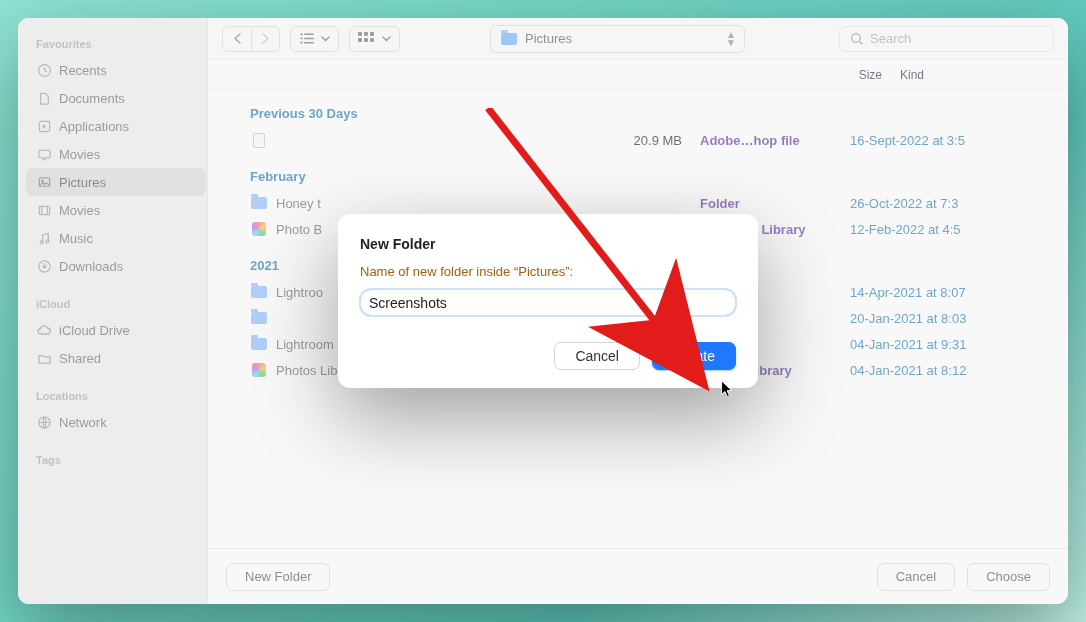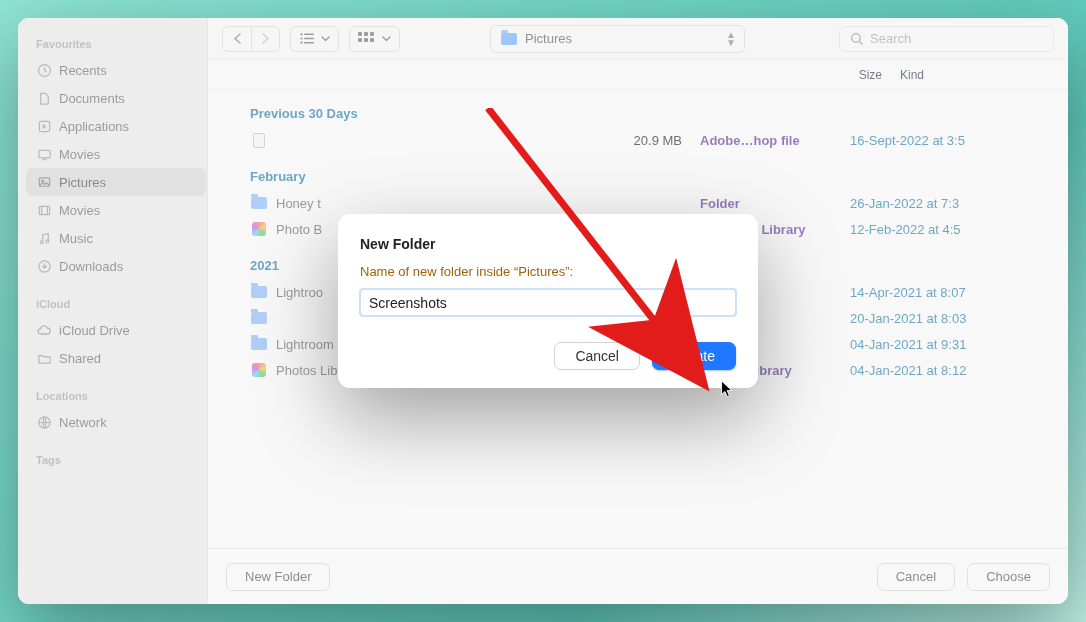--- a/index.html
+++ b/index.html
@@ -126,21 +126,21 @@
     background:#fff; border-radius:12px;
     box-shadow:0 30px 80px rgba(0,0,0,.35);
     padding:22px 22px 18px 22px;
     z-index:10;
   }
   .modal h3 { font-size:14px; font-weight:700; color:#222; margin-bottom:12px;}
   .modal .prompt { font-size:13px; color:#a16207; margin-bottom:10px;}
   .modal input[type=text] {
     width:100%; height:27px;
     border:1px solid #9bbdf2; outline:2px solid #cfe0fb; outline-offset:-1px;
-    border-radius:3px; padding:0 8px; font-size:14px; color:#222;
+    border-radius:11px; padding:0 8px; font-size:14px; color:#222;
   }
   .modal .btn-row { display:flex; justify-content:flex-end; gap:12px; margin-top:26px;}
   .modal .mbtn {
     height:28px; padding:0 20px; border-radius:7px; font-size:14px;
     border:1px solid #d4d4d4; background:#fff; color:#333;
   }
   .modal .mbtn.primary {
     background:#1f78ff; color:#fff; border:1px solid #1f78ff;
     box-shadow:0 1px 2px rgba(31,120,255,.4);
   }
@@ -352,21 +352,21 @@
             <span class="dt">16-Sept-2022 at 3:5</span>
           </div>
           <div class="group-title">February</div>
           <div class="row">
             <span class="ic">
               <span class="folder-glyph"></span>
             </span>
             <span class="nm">Honey t</span>
             <span class="sz"></span>
             <span class="kd">Folder</span>
-            <span class="dt">26-Jan-2022 at 7:3</span>
+            <span class="dt">26-Oct-2022 at 7:3</span>
           </div>
           <div class="row">
             <span class="ic">
               <span class="photoslib-glyph"></span>
             </span>
             <span class="nm">Photo B</span>
             <span class="sz"></span>
             <span class="kd">Photo…h Library</span>
             <span class="dt">12-Feb-2022 at 4:5</span>
           </div>

